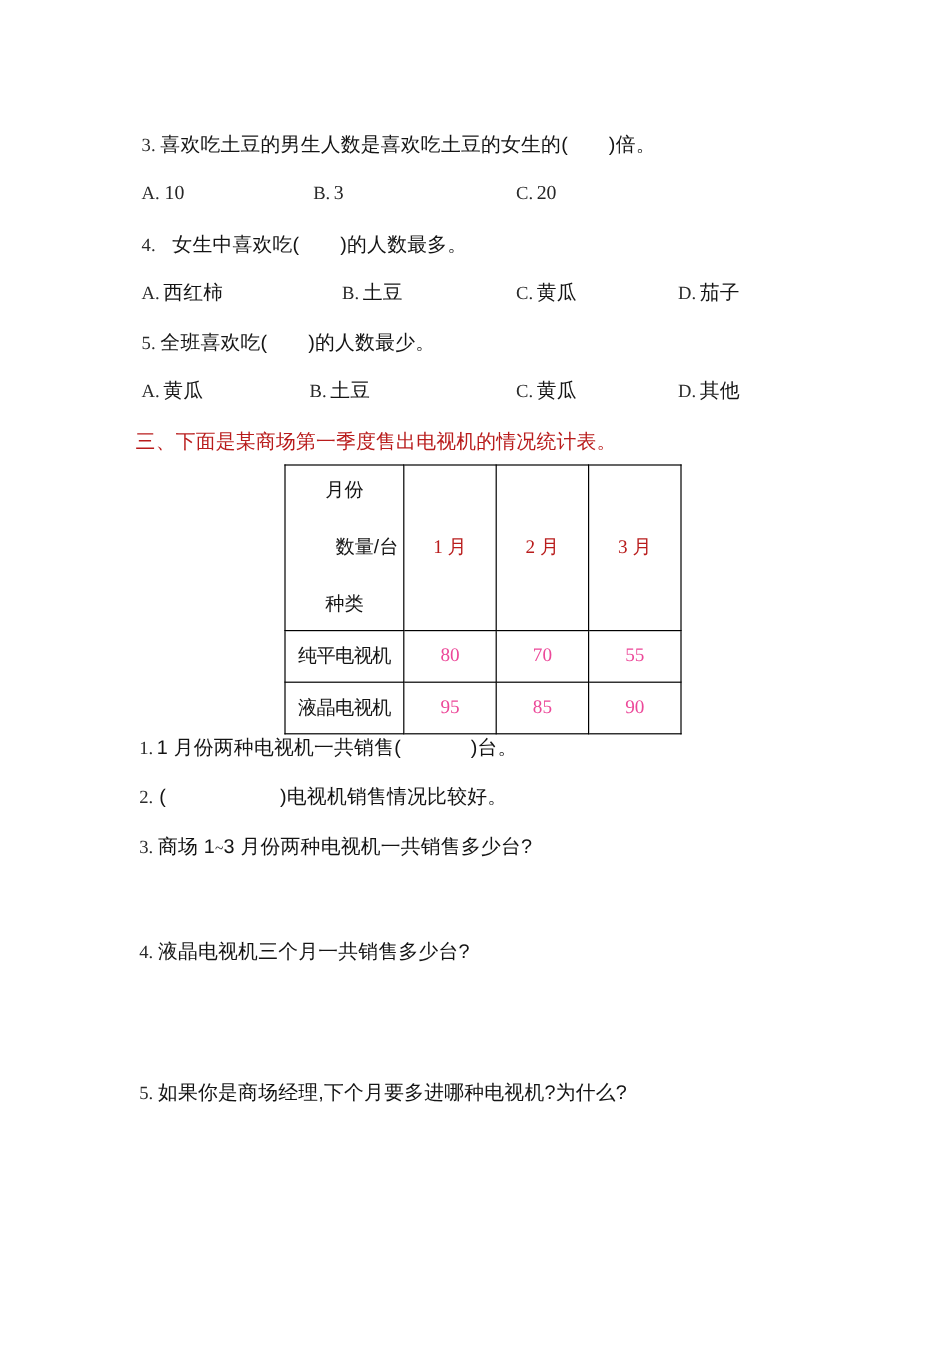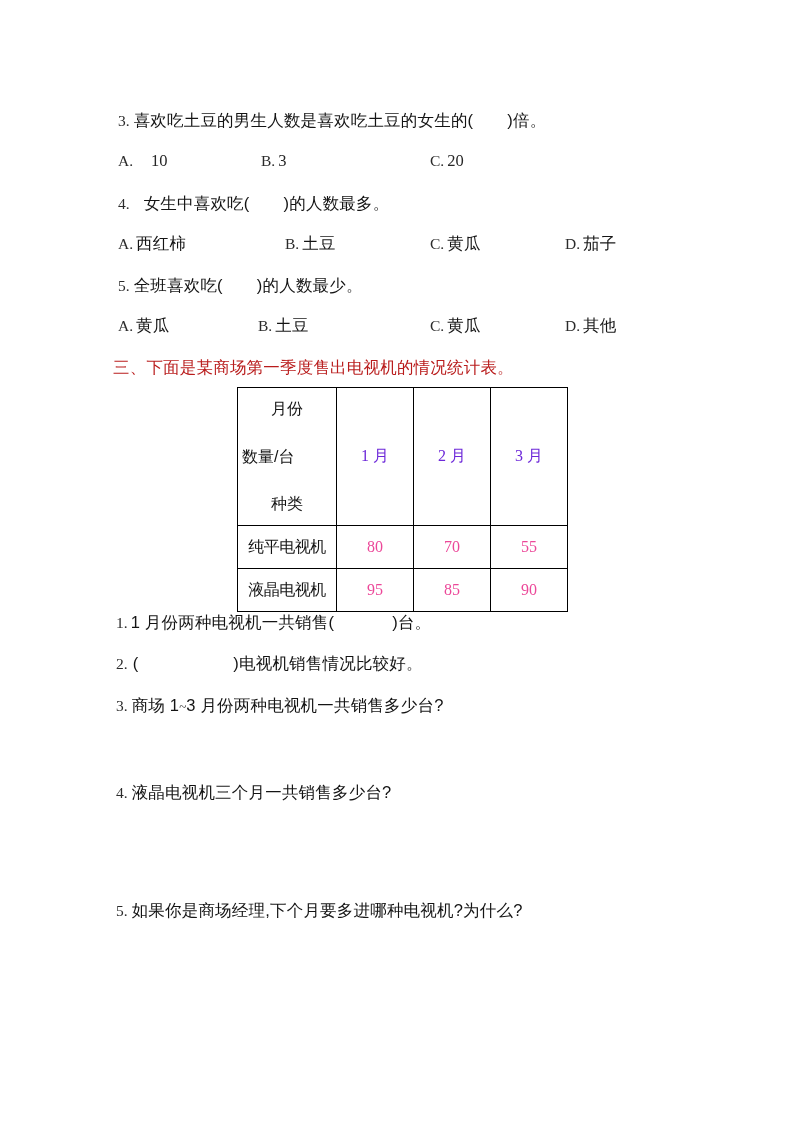--- a/index.html
+++ b/index.html
@@ -89,28 +89,28 @@
   .corner-stack {
     display: flex;
     flex-direction: column;
     justify-content: space-between;
     height: 113px;
     font-family: "Liberation Sans", "DejaVu Sans", sans-serif;
     font-size: 16px;
     color: #141414;
   }
   .corner-stack > span { display: block; line-height: 1.1; }
-  .corner-stack .mid { text-align: left; }
+  .corner-stack .mid { text-align: right; }
 
   .stat-table .month-head {
     width: 76px;
     height: 125px;
     font-family: "Liberation Serif", "DejaVu Serif", serif;
     font-size: 16px;
-    color: #6d28d9;
+    color: #b91c1c;
   }
   .stat-table .row-head {
     height: 42px;
     font-family: "Liberation Sans", "DejaVu Sans", sans-serif;
     font-size: 16px;
     color: #141414;
     letter-spacing: -0.5px;
   }
   .stat-table .num-cell {
     height: 42px;
@@ -131,21 +131,21 @@
 
   <div class="q-row" style="left:118px; top:110px;">
     <span class="qnum">3.</span>
     <span class="cn" style="margin-left:4px;">喜欢吃土豆的男生人数是喜欢吃土豆的女生的(</span>
     <span class="blank blank-sm"></span>
     <span class="cn">)倍。</span>
   </div>
 
   <div class="opt" style="left:118px; top:151px;">
     <span class="optlabel">A.</span>
-    <span class="ser" style="margin-left:18px;">10</span>
+    <span class="ser" style="margin-left:4px;">10</span>
   </div>
   <div class="opt" style="left:261px; top:151px;">
     <span class="optlabel">B.</span>
     <span class="ser" style="margin-left:3px;">3</span>
   </div>
   <div class="opt" style="left:430px; top:151px;">
     <span class="optlabel">C.</span>
     <span class="ser" style="margin-left:3px;">20</span>
   </div>
 

